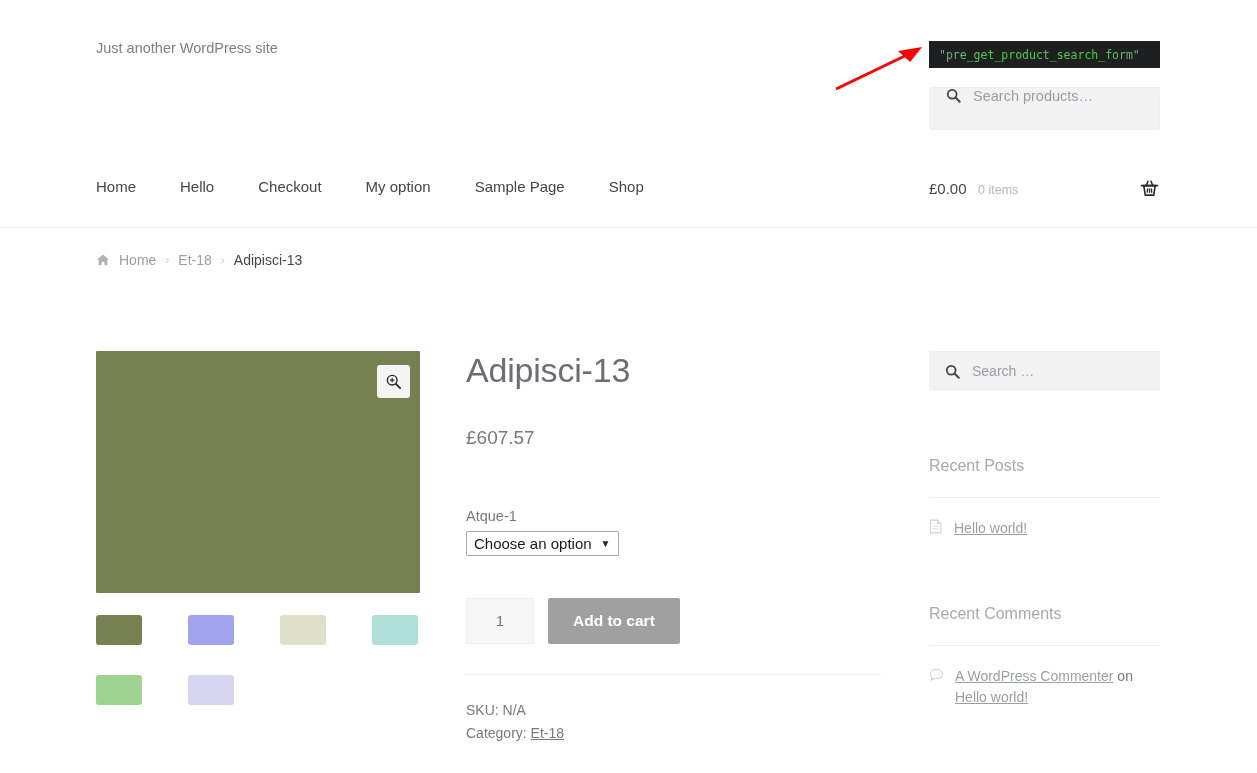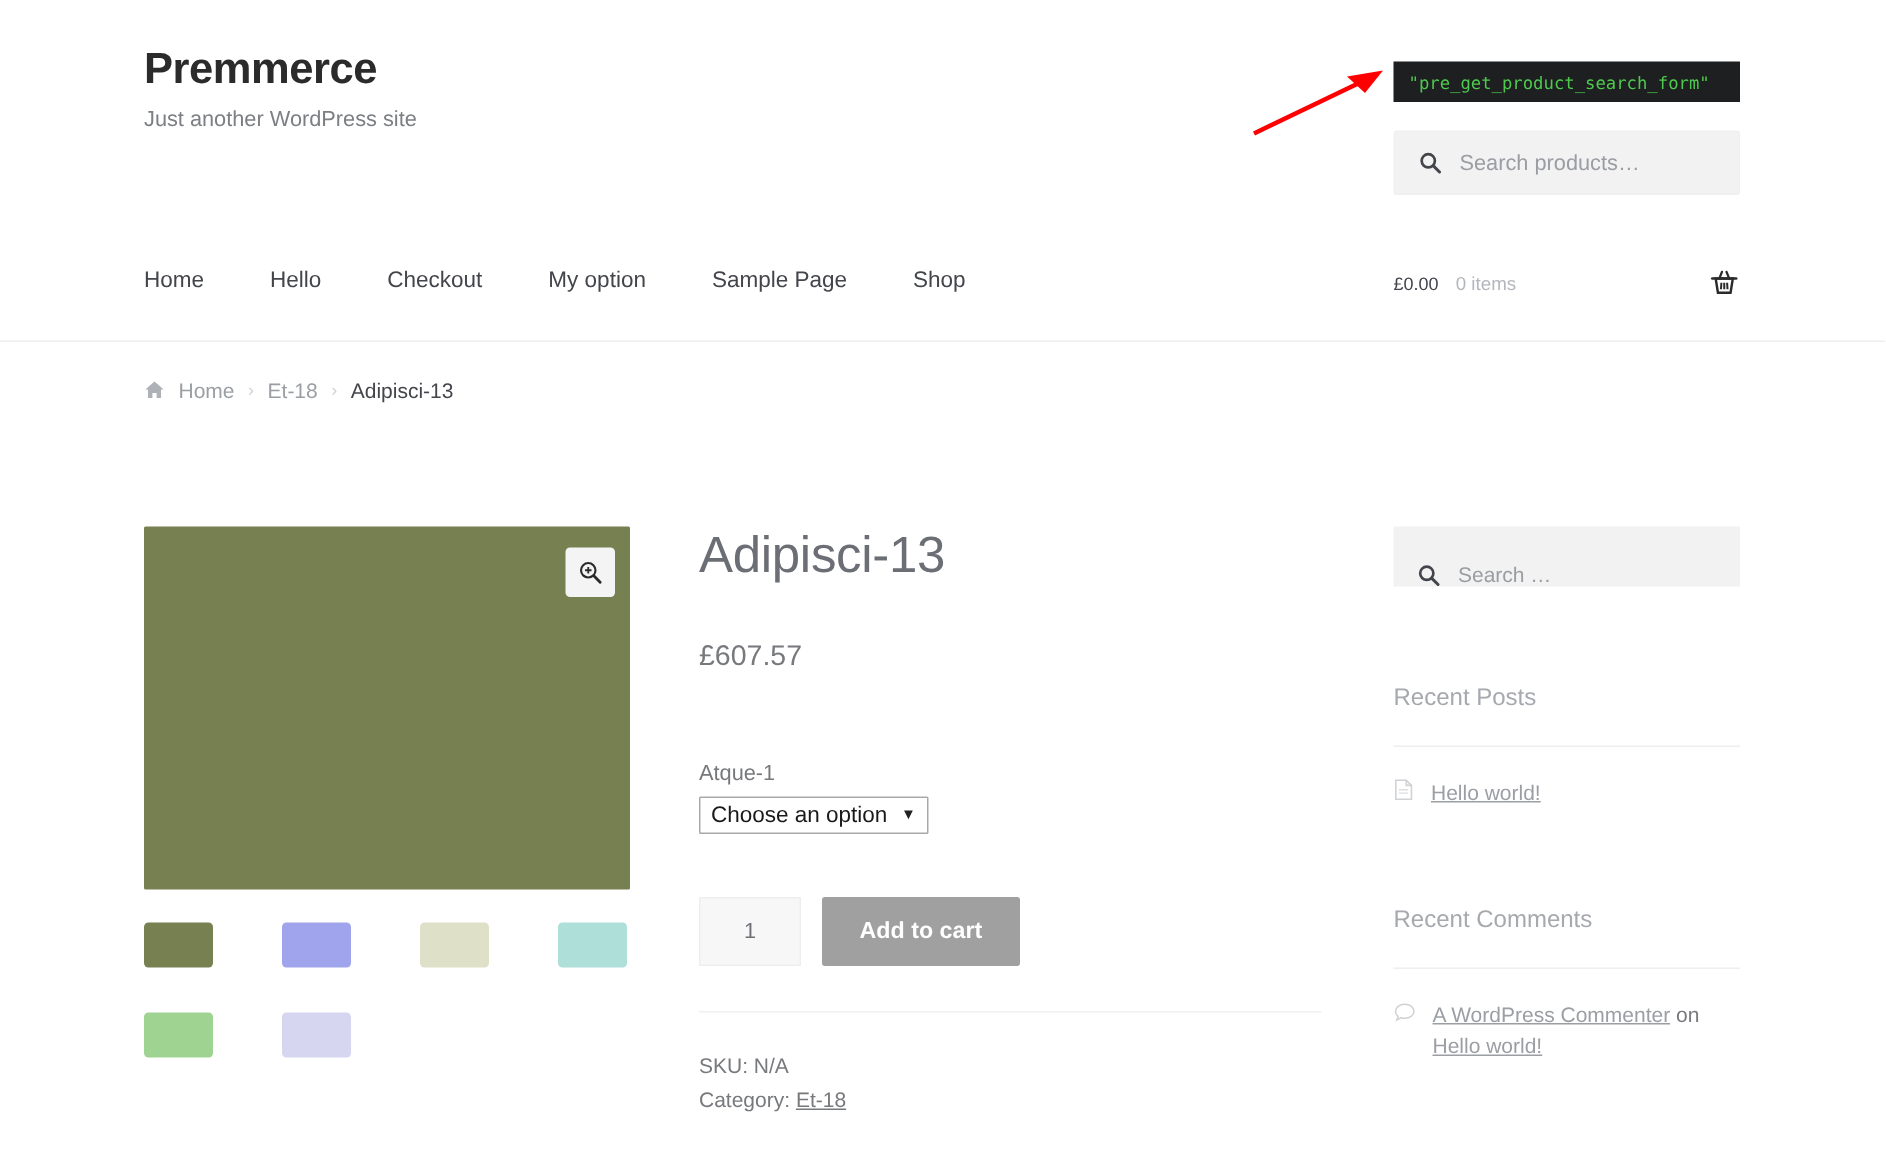--- a/index.html
+++ b/index.html
@@ -23,39 +23,39 @@
     margin: 0; font-size: 29px; font-weight: bold; letter-spacing: -0.3px;
     color: #2b2b2b; line-height: 1.1;
   }
   .site-tagline {
     margin: 9px 0 0 0; font-size: 14.5px; color: #7c7f84; font-weight: normal;
   }
 
   .product-search {
     position: absolute; left: 929px; top: 87px; width: 231px; height: 43px;
     background: #f2f2f2; border: 1px solid #f0f0f0; border-radius: 2px;
-    display: flex; align-items: center; padding: 0 16px;
+    display: flex; align-items: flex-start; padding: 0 16px;
   }
   .product-search .magnifier { margin-right: 12px; display:flex; }
   .product-search .ph { font-size: 14.5px; color: #9a9da2; }
 
   .main-nav {
     position: absolute; left: 96px; top: 178px;
     display: flex; align-items: center; gap: 0;
   }
   .main-nav a {
     font-size: 15px; color: #43454b; text-decoration: none;
     margin-right: 44px; white-space: nowrap;
   }
   .main-nav a:last-child { margin-right: 0; }
 
   .cart-area {
     position: absolute; left: 929px; top: 180px; width: 231px; height: 26px;
   }
-  .cart-amount { font-size: 12px; color: #43454b; }
+  .cart-amount { font-size: 15px; color: #43454b; }
   .cart-count  { font-size: 12.5px; color: #b4b7bc; margin-left: 7px; }
   .basket-icon { position: absolute; right: 0; top: -2px; }
 
   
   .code-tooltip {
     position: absolute; left: 929px; top: 41px; width: 231px; height: 27px;
     background: #1d1f21; display: flex; align-items: center;
     padding-left: 10px; z-index: 40;
   }
   .code-tooltip span {
@@ -127,21 +127,21 @@
   .product-meta {
     margin-top: 30px; padding-top: 24px; border-top: 1px solid #f0f0f0;
     font-size: 14px; color: #77797c; line-height: 1.65;
   }
   .product-meta a { color: #77797c; text-decoration: underline; }
 
   
   .sidebar { position: absolute; left: 929px; top: 351px; width: 231px; }
   .sidebar-search {
     width: 231px; height: 40px; background: #f2f2f2;
-    display: flex; align-items: flex-end; padding: 0 16px;
+    display: flex; align-items: center; padding: 0 16px;
   }
   .sidebar-search .magnifier { margin-right: 12px; display: flex; }
   .sidebar-search .ph { font-size: 14px; color: #9a9da2; }
 
   .widget { margin-top: 66px; }
   .widget-title {
     margin: 0 0 22px 0; font-size: 16px; font-weight: normal; color: #a6a9ae;
     letter-spacing: 0px;
   }
   .widget-body { border-top: 1px solid #eeeeee; padding-top: 20px; }
@@ -151,21 +151,20 @@
   .widget-text { color: #77797c; }
 </style>
 </head>
 <body>
 
 <div class="page">
 
   <header class="site-header">
 
     <div class="brand">
-      <h1 class="site-title">Premmerce</h1>
       <p class="site-tagline">Just another WordPress site</p>
     </div>
 
     <div class="product-search">
       <span class="magnifier">
         <svg width="15" height="15" viewBox="0 0 16 16">
           <circle cx="6.6" cy="6.6" r="4.7" fill="none" stroke="#43454b" stroke-width="1.9"></circle>
           <line x1="10.2" y1="10.2" x2="14.6" y2="14.6" stroke="#43454b" stroke-width="2.1" stroke-linecap="round"></line>
         </svg>
       </span>

